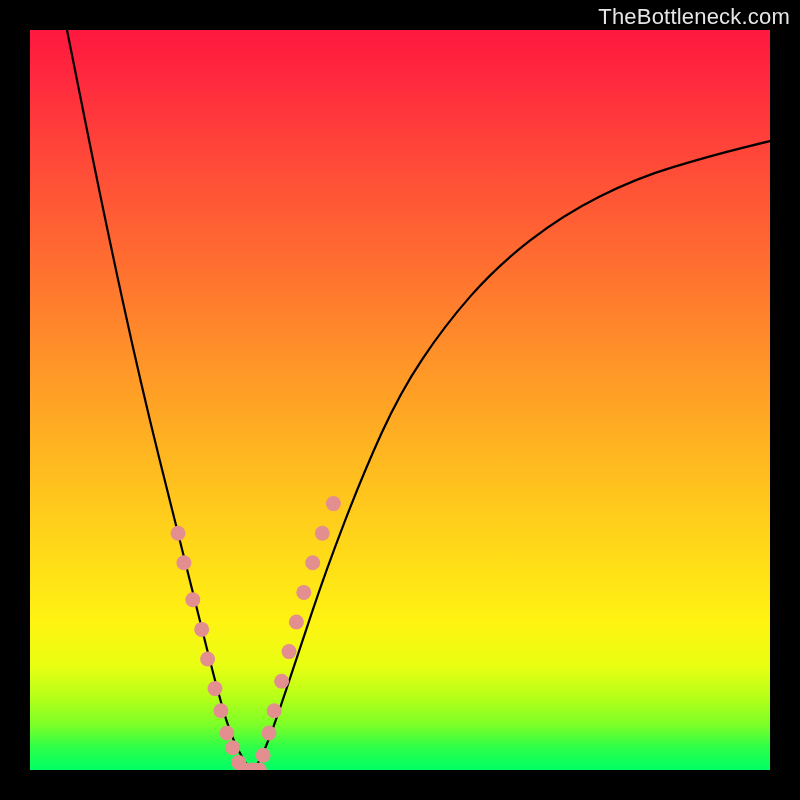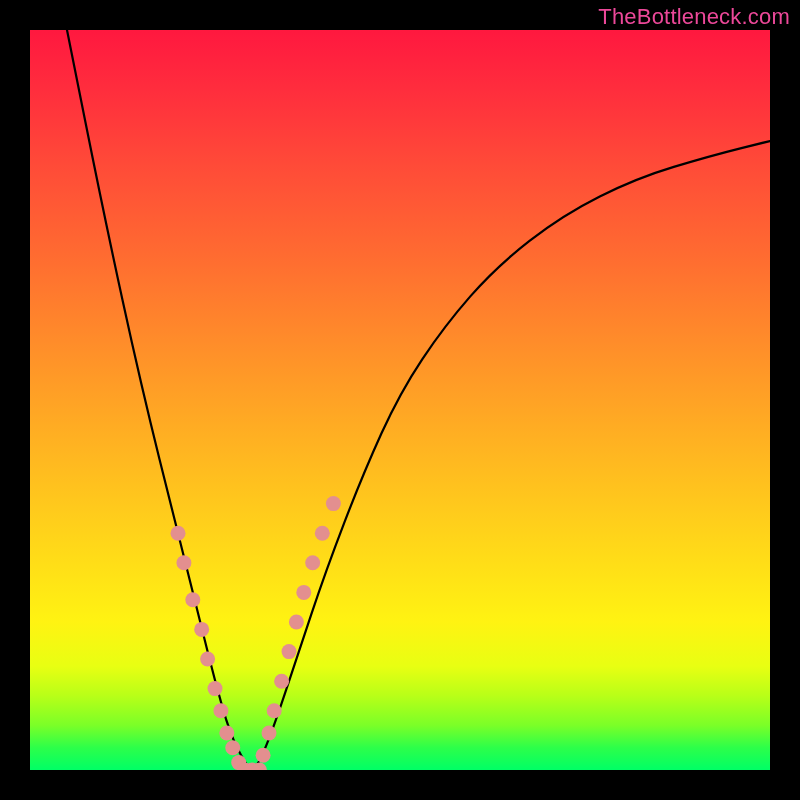--- a/index.html
+++ b/index.html
@@ -45,21 +45,21 @@
     left: 30px;
     top: 30px;
     width: 740px;
     height: 740px;
     pointer-events: none;
   }
   .watermark {
     position: absolute;
     top: 4px;
     right: 10px;
-    color: #ec4899;
+    color: #e5e5e5;
     font-size: 22px;
     font-weight: 500;
     letter-spacing: 0.2px;
     user-select: none;
   }
 </style>
 </head>
 <body>
 
 <div class="wrap">

